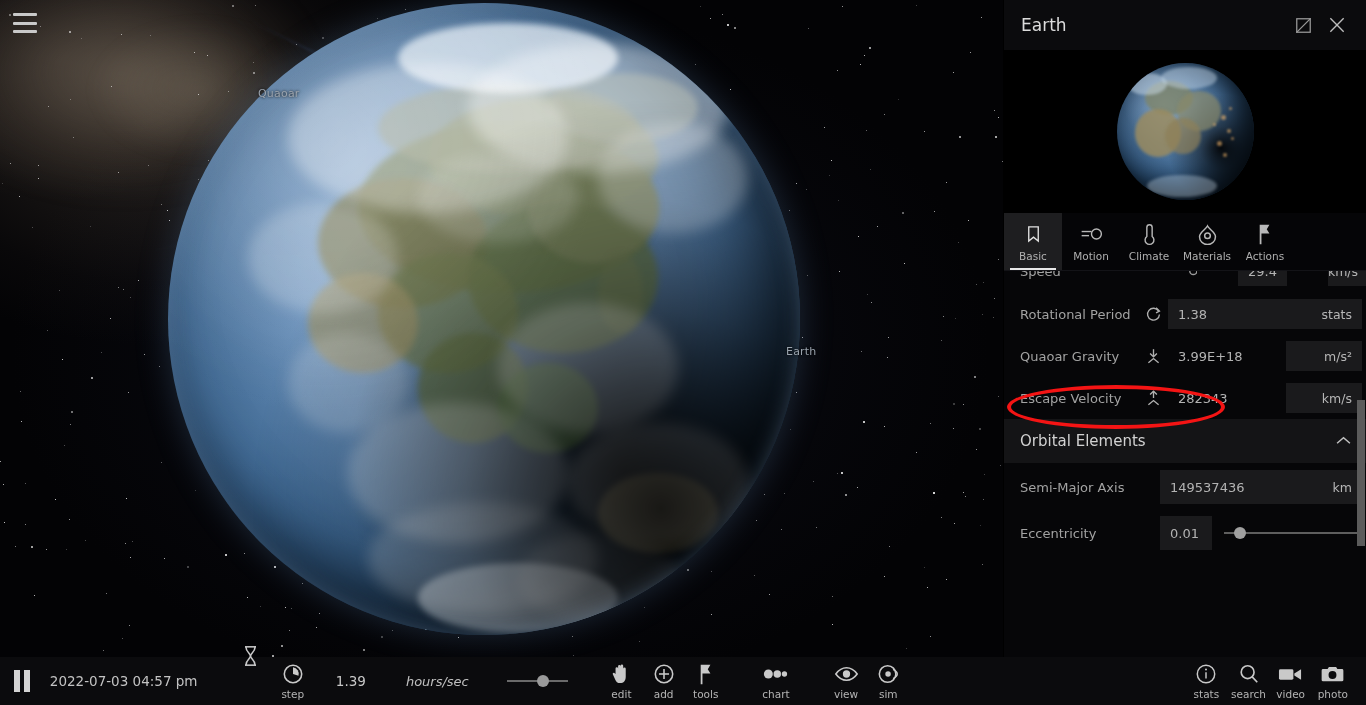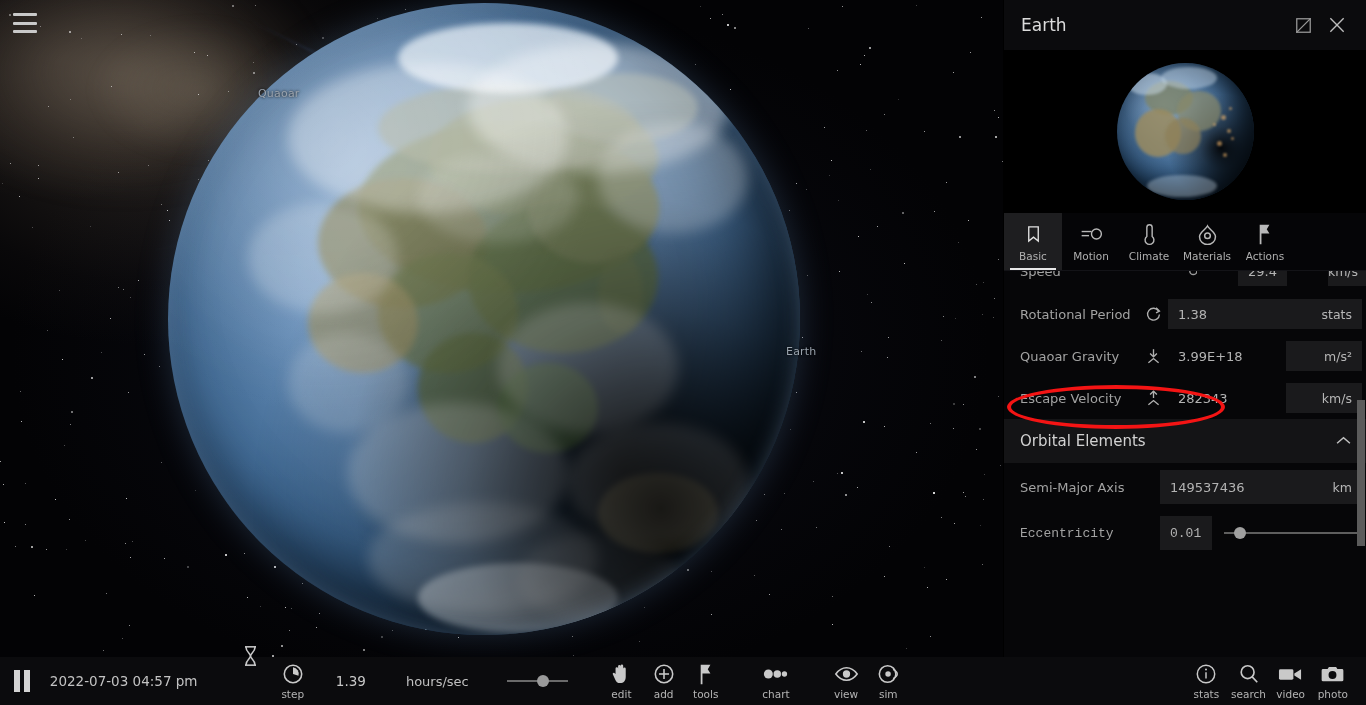--- a/index.html
+++ b/index.html
@@ -815,21 +815,21 @@
           </svg>
         </span>
       </div>
 
       <div class="row" style="height:48px;">
         <div class="name" style="width:140px;">Semi-Major Axis</div>
         <div class="field" style="height:34px;">149537436</div>
         <div class="unit-box" style="background:#1a1a1c; height:34px; width:40px;">km</div>
       </div>
 
-      <div class="row" style="height:44px;font-family:Liberation Mono, monospace;">
+      <div class="row" style="height:44px;">
         <div class="name" style="width:140px;">Eccentricity</div>
         <div class="field" style="flex:none; width:52px; height:34px;">0.01</div>
         <div class="ecc-slider">
           <div class="ecc-track"></div>
           <div class="ecc-knob"></div>
         </div>
       </div>
 
     </div>
 
@@ -865,21 +865,21 @@
       <span class="glyph">
         <svg width="22" height="22" viewBox="0 0 24 24" fill="none" stroke="#c9c9c9" stroke-width="1.7">
           <circle cx="12" cy="12" r="9.5"></circle>
           <path d="M12 12 L12 4.5 A7.5 7.5 0 0 1 18 14 Z" fill="#c9c9c9" stroke="none"></path>
         </svg>
       </span>
       <span class="lbl">step</span>
     </div>
 
     <div class="speed-val" style="margin-left:22px;">1.39</div>
-    <div class="speed-unit" style="margin-left:40px;">hours/sec</div>
+    <div class="speed-unit" style="margin-left:40px;font-style:italic;">hours/sec</div>
 
     <div class="slider-track" style="margin-left:38px;">
       <div class="slider-knob"></div>
     </div>
 
     <div class="tool" style="margin-left:32px;">
       <span class="glyph">
         <svg width="20" height="22" viewBox="0 0 22 24" fill="#c9c9c9">
           <path d="M5 11V6a1.4 1.4 0 0 1 2.8 0v4.2V3.6a1.4 1.4 0 0 1 2.8 0v6.6V3a1.4 1.4 0 0 1 2.8 0v7.2V6.2a1.4 1.4 0 0 1 2.8 0V15c0 4.5-2.4 7-6 7-3.2 0-4.6-1.6-5.6-4L2 12.4c-.5-1 .8-2.2 1.7-1.4L5 12z"></path>
         </svg>

